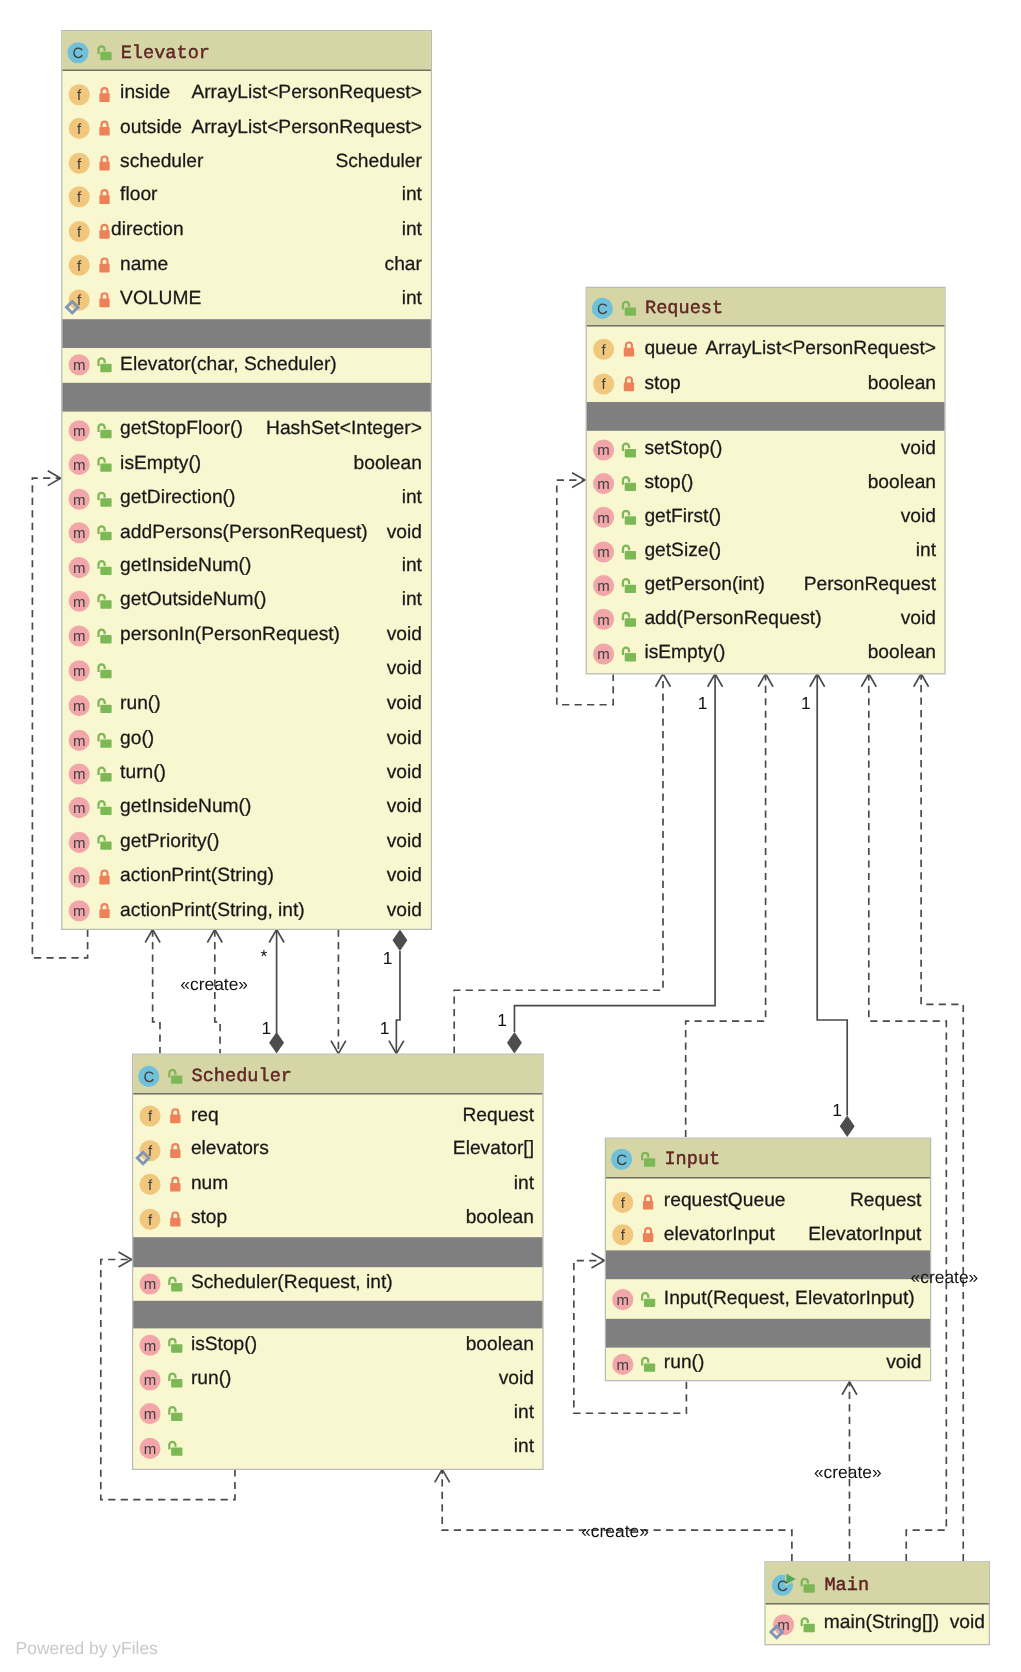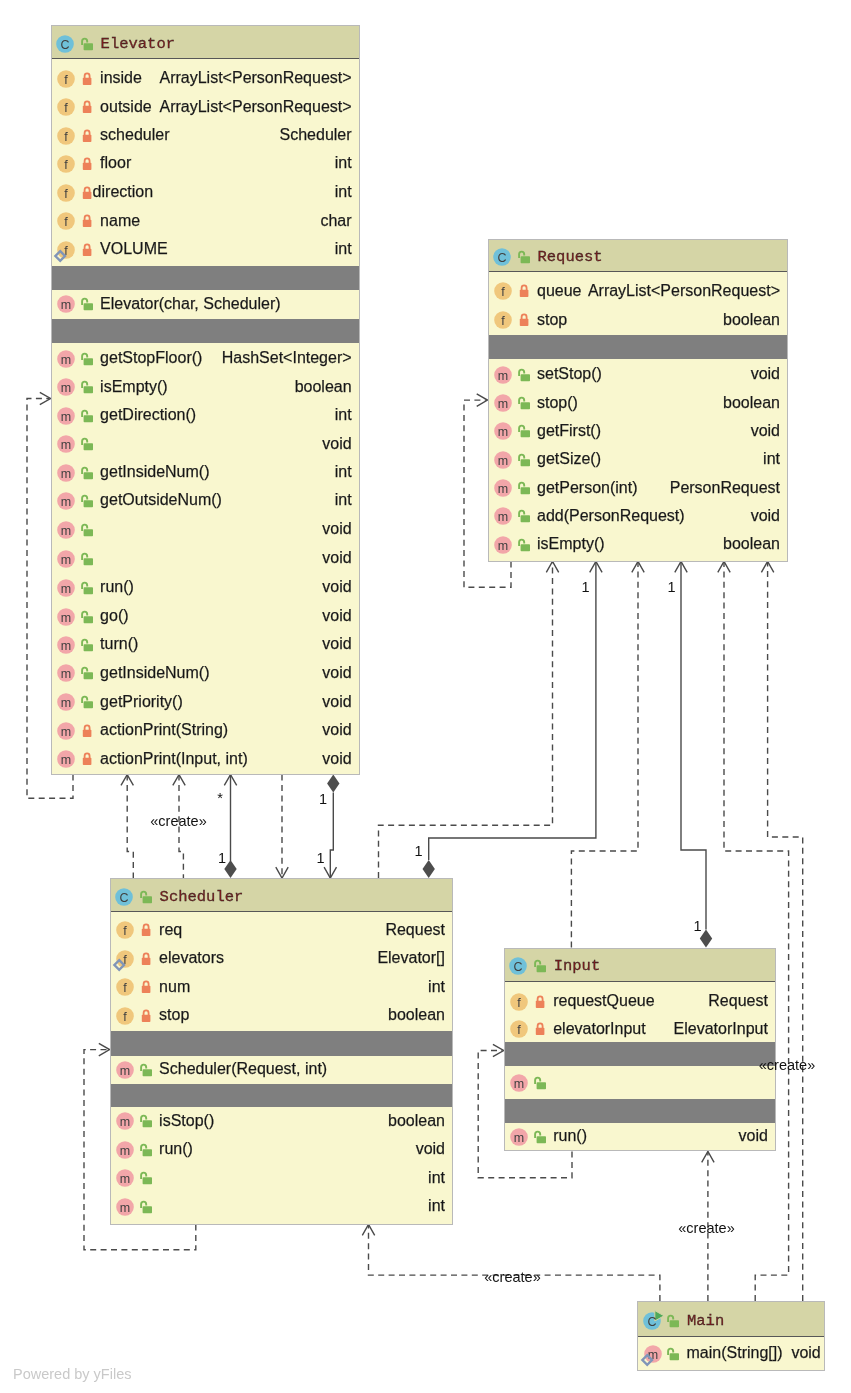--- a/index.html
+++ b/index.html
@@ -207,20 +207,21 @@
       </div>
       <div class="row" style="top:403.6px">
         <svg style="position:absolute;left:1.5px;top:1.5px" width="26" height="26" viewBox="0 0 26 26">
           <circle cx="13" cy="13" r="8.8" fill="#f2a6a9"></circle>
           <text x="13" y="17.5" font-family="Liberation Sans, sans-serif" font-size="12.5" fill="#3f3f3f" text-anchor="middle">m</text>
         </svg>
         <svg style="position:absolute;left:28.2px;top:6.5px" width="14" height="16" viewBox="0 0 14 16">
           <path d="M2.1 8.9 L2.1 5.2 A2.55 2.55 0 0 1 7.2 5.2 L7.2 6.6" fill="none" stroke="#7cb856" stroke-width="1.9"></path>
           <rect x="3.6" y="7.2" width="9.4" height="7.0" rx="0.8" fill="#7cb856"></rect>
         </svg>
+        <div class="mname" style="left:48.5px">addPersons(PersonRequest)</div>
         <div class="mtype">void</div>
       </div>
       <div class="row" style="top:432.0px">
         <svg style="position:absolute;left:1.5px;top:1.5px" width="26" height="26" viewBox="0 0 26 26">
           <circle cx="13" cy="13" r="8.8" fill="#f2a6a9"></circle>
           <text x="13" y="17.5" font-family="Liberation Sans, sans-serif" font-size="12.5" fill="#3f3f3f" text-anchor="middle">m</text>
         </svg>
         <svg style="position:absolute;left:28.2px;top:6.5px" width="14" height="16" viewBox="0 0 14 16">
           <path d="M2.1 8.9 L2.1 5.2 A2.55 2.55 0 0 1 7.2 5.2 L7.2 6.6" fill="none" stroke="#7cb856" stroke-width="1.9"></path>
           <rect x="3.6" y="7.2" width="9.4" height="7.0" rx="0.8" fill="#7cb856"></rect>
@@ -242,20 +243,21 @@
       </div>
       <div class="row" style="top:489.3px">
         <svg style="position:absolute;left:1.5px;top:1.5px" width="26" height="26" viewBox="0 0 26 26">
           <circle cx="13" cy="13" r="8.8" fill="#f2a6a9"></circle>
           <text x="13" y="17.5" font-family="Liberation Sans, sans-serif" font-size="12.5" fill="#3f3f3f" text-anchor="middle">m</text>
         </svg>
         <svg style="position:absolute;left:28.2px;top:6.5px" width="14" height="16" viewBox="0 0 14 16">
           <path d="M2.1 8.9 L2.1 5.2 A2.55 2.55 0 0 1 7.2 5.2 L7.2 6.6" fill="none" stroke="#7cb856" stroke-width="1.9"></path>
           <rect x="3.6" y="7.2" width="9.4" height="7.0" rx="0.8" fill="#7cb856"></rect>
         </svg>
+        <div class="mname" style="left:48.5px">personIn(PersonRequest)</div>
         <div class="mtype">void</div>
       </div>
       <div class="row" style="top:518.2px">
         <svg style="position:absolute;left:1.5px;top:1.5px" width="26" height="26" viewBox="0 0 26 26">
           <circle cx="13" cy="13" r="8.8" fill="#f2a6a9"></circle>
           <text x="13" y="17.5" font-family="Liberation Sans, sans-serif" font-size="12.5" fill="#3f3f3f" text-anchor="middle">m</text>
         </svg>
         <svg style="position:absolute;left:28.2px;top:6.5px" width="14" height="16" viewBox="0 0 14 16">
           <path d="M2.1 8.9 L2.1 5.2 A2.55 2.55 0 0 1 7.2 5.2 L7.2 6.6" fill="none" stroke="#7cb856" stroke-width="1.9"></path>
           <rect x="3.6" y="7.2" width="9.4" height="7.0" rx="0.8" fill="#7cb856"></rect>
@@ -336,21 +338,21 @@
       </div>
       <div class="row" style="top:718.6px">
         <svg style="position:absolute;left:1.5px;top:1.5px" width="26" height="26" viewBox="0 0 26 26">
           <circle cx="13" cy="13" r="8.8" fill="#f2a6a9"></circle>
           <text x="13" y="17.5" font-family="Liberation Sans, sans-serif" font-size="12.5" fill="#3f3f3f" text-anchor="middle">m</text>
         </svg>
         <svg style="position:absolute;left:28.2px;top:6.5px" width="14" height="16" viewBox="0 0 14 16">
           <path d="M4.6 7.4 L4.6 4.9 A2.5 2.5 0 0 1 9.6 4.9 L9.6 7.4" fill="none" stroke="#ed8159" stroke-width="1.8"></path>
           <rect x="2.8" y="6.8" width="8.6" height="7.2" rx="0.8" fill="#ed8159"></rect>
         </svg>
-        <div class="mname" style="left:48.5px">actionPrint(Input, int)</div>
+        <div class="mname" style="left:48.5px">actionPrint(String, int)</div>
         <div class="mtype">void</div>
       </div>
     </div>
 <div class="box" style="left:487.5px;top:239.0px;width:300.5px;height:322.5px">
       <div class="hdr" style="height:32.0px">
         <svg style="position:absolute;left:0.5px;top:4.3px" width="26" height="26" viewBox="0 0 26 26">
           <circle cx="13" cy="13" r="8.8" fill="#6fc0d9"></circle>
           <text x="13" y="17.5" font-family="Liberation Sans, sans-serif" font-size="12.5" fill="#3f3f3f" text-anchor="middle">C</text>
         </svg>
         <svg style="position:absolute;left:28.2px;top:9.3px" width="14" height="16" viewBox="0 0 14 16">
@@ -630,20 +632,21 @@
       </div>
       <div class="row" style="top:120.1px">
         <svg style="position:absolute;left:1.5px;top:1.5px" width="26" height="26" viewBox="0 0 26 26">
           <circle cx="13" cy="13" r="8.8" fill="#f2a6a9"></circle>
           <text x="13" y="17.5" font-family="Liberation Sans, sans-serif" font-size="12.5" fill="#3f3f3f" text-anchor="middle">m</text>
         </svg>
         <svg style="position:absolute;left:28.2px;top:6.5px" width="14" height="16" viewBox="0 0 14 16">
           <path d="M2.1 8.9 L2.1 5.2 A2.55 2.55 0 0 1 7.2 5.2 L7.2 6.6" fill="none" stroke="#7cb856" stroke-width="1.9"></path>
           <rect x="3.6" y="7.2" width="9.4" height="7.0" rx="0.8" fill="#7cb856"></rect>
         </svg>
+        <div class="mname" style="left:48.5px">Input(Request, ElevatorInput)</div>
       </div>
       <div class="row" style="top:173.8px">
         <svg style="position:absolute;left:1.5px;top:1.5px" width="26" height="26" viewBox="0 0 26 26">
           <circle cx="13" cy="13" r="8.8" fill="#f2a6a9"></circle>
           <text x="13" y="17.5" font-family="Liberation Sans, sans-serif" font-size="12.5" fill="#3f3f3f" text-anchor="middle">m</text>
         </svg>
         <svg style="position:absolute;left:28.2px;top:6.5px" width="14" height="16" viewBox="0 0 14 16">
           <path d="M2.1 8.9 L2.1 5.2 A2.55 2.55 0 0 1 7.2 5.2 L7.2 6.6" fill="none" stroke="#7cb856" stroke-width="1.9"></path>
           <rect x="3.6" y="7.2" width="9.4" height="7.0" rx="0.8" fill="#7cb856"></rect>
         </svg>

